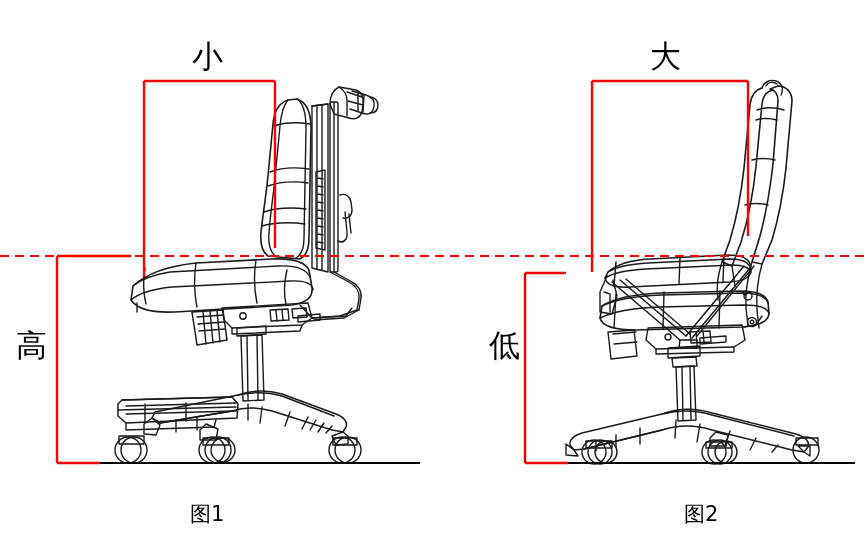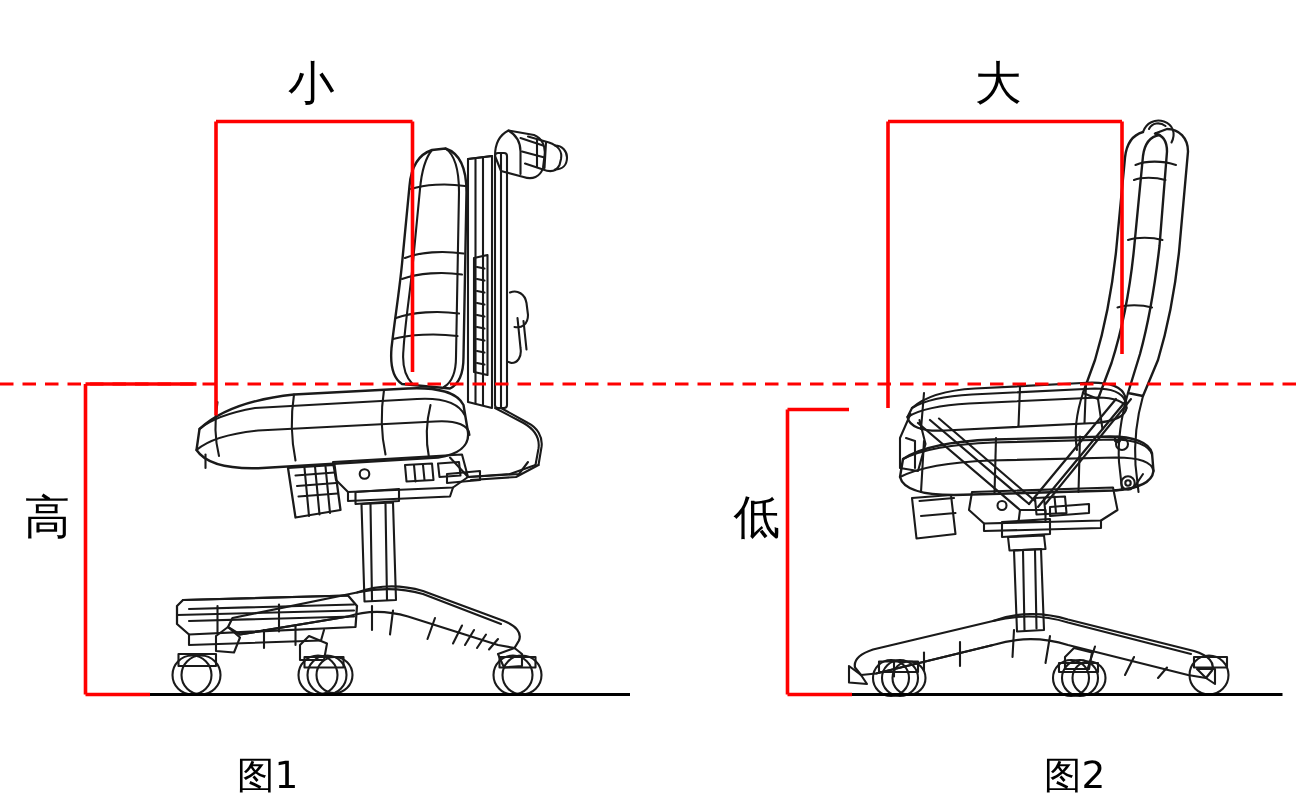--- a/index.html
+++ b/index.html
@@ -9,21 +9,21 @@
     overflow:hidden;position:relative;
   }
   #stage{position:absolute;left:0;top:0;width:865px;height:540px;}
   #art{position:absolute;left:0;top:0;}
   .cjk{
     position:absolute;color:#000;
     font-family:"DejaVu Sans","Liberation Sans",sans-serif;
     line-height:1;white-space:nowrap;user-select:none;
   }
   .lbl-big{font-size:31px;}
-  .lbl-cap{font-size:25px;}
+  .lbl-cap{font-size:21px;margin-left:32px;}
 </style>
 </head>
 <body>
 
 <div id="stage">
 
   <svg id="art" width="865" height="540" viewBox="0 0 865 540" xmlns="http://www.w3.org/2000/svg">
 
     <rect x="0" y="0" width="865" height="540" fill="#ffffff"></rect>
 
@@ -309,15 +309,15 @@
   <span class="cjk lbl-big" style="left:192px;top:41px;">小</span>
 
   <span class="cjk lbl-big" style="left:650px;top:41px;">大</span>
 
   <span class="cjk lbl-big" style="left:16px;top:330px;">高</span>
 
   <span class="cjk lbl-big" style="left:489px;top:330px;">低</span>
 
   <span class="cjk lbl-cap" style="left:158px;top:504px;">图1</span>
 
-  <span class="cjk lbl-cap" style="left:696px;top:504px;">图2</span>
+  <span class="cjk lbl-cap" style="left:652px;top:504px;">图2</span>
 
 </div>
 
 </body></html>

